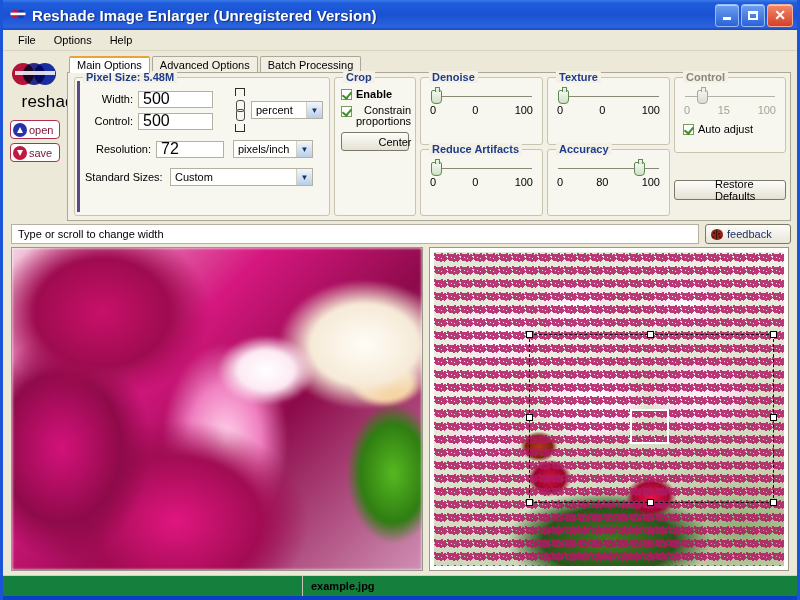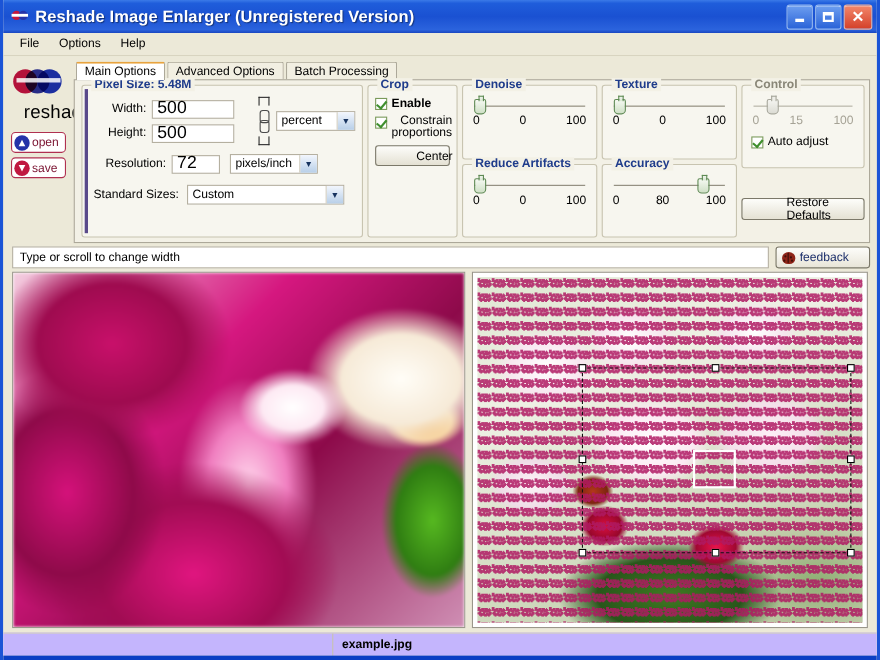--- a/index.html
+++ b/index.html
@@ -248,21 +248,21 @@
     background-size:13px 13px;
     opacity:.85;
   }
   .cropsel{position:absolute;border:1px dashed #111;box-sizing:border-box;}
   .handle{
     position:absolute;width:7px;height:7px;background:#fff;border:1px solid #000;box-sizing:border-box;
   }
   .zoomrect{position:absolute;border:2px solid #fff;box-sizing:border-box;}
   
   .statusbar{
-    height:20px;flex:0 0 20px;background:#c4b5fd;border-top:1px solid #d5d1bf;
+    height:20px;flex:0 0 20px;background:#15803d;border-top:1px solid #d5d1bf;
     display:flex;align-items:flex-end;font-size:11px;
   }
   .sb-seg{height:100%;display:flex;align-items:center;padding:0 8px;box-sizing:border-box;}
   .sb-seg.first{flex:0 0 300px;border-right:1px solid #c6c2b0;}
   .sb-seg.name{flex:1;color:#000;font-weight:bold;}
   .bottomedge{height:4px;flex:0 0 4px;background:#0b3fc4;}
 </style>
 </head>
 <body>
 
@@ -333,39 +333,39 @@
 
           <div class="group accent g-pixel">
             <div class="legend">Pixel Size: 5.48M</div>
             <div style="display:flex;align-items:center;">
               <div style="flex:1;">
                 <div class="row">
                   <div class="lbl" style="width:48px;margin-right:5px;">Width:</div>
                   <div class="txt" style="width:75px;">500</div>
                 </div>
                 <div class="row" style="margin-bottom:0;">
-                  <div class="lbl" style="width:48px;margin-right:5px;">Height:</div>
+                  <div class="lbl" style="width:48px;margin-right:5px;">Control:</div>
                   <div class="txt" style="width:75px;">500</div>
                 </div>
               </div>
               <div class="chain">
                 <div class="brk t"></div>
                   <div class="lnk u"></div>
                   <div class="lnk d"></div>
                   <div class="brk b"></div>
               </div>
               <div class="combo" style="width:72px;">
                 <span>percent</span>
                 <span class="arrow">▼</span>
               </div>
             </div>
 
             <div class="row" style="margin-top:8px;">
               <div class="lbl" style="width:66px;margin-right:5px;">Resolution:</div>
-              <div class="txt" style="width:44px;">72</div>
+              <div class="txt" style="width:68px;">72</div>
               <div class="combo" style="width:80px;margin-left:9px;">
                 <span>pixels/inch</span>
                 <span class="arrow">▼</span>
               </div>
             </div>
 
             <div class="row" style="margin-top:10px;margin-bottom:0;">
               <div class="lbl" style="width:80px;margin-right:5px;text-align:left;">Standard Sizes:</div>
               <div class="combo" style="width:143px;">
                 <span>Custom</span>

